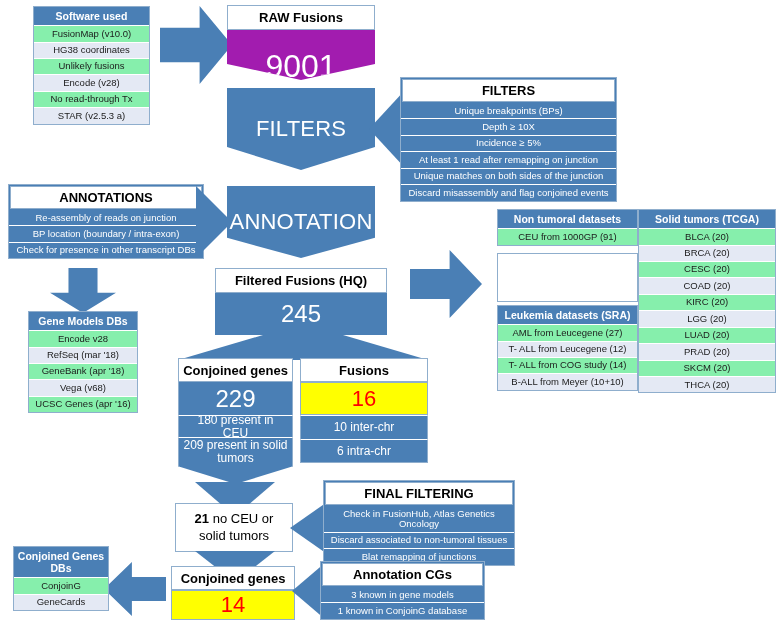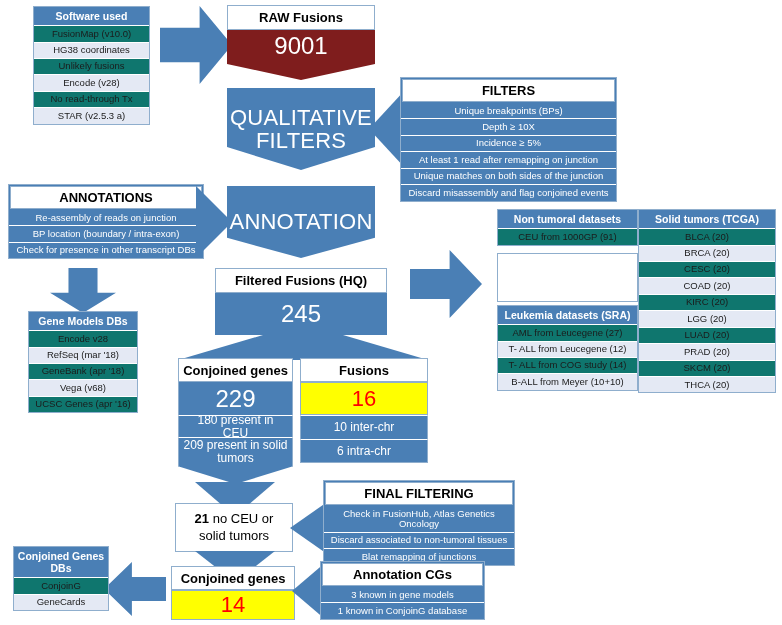--- a/index.html
+++ b/index.html
@@ -15,21 +15,21 @@
   .panel{border:1px solid #8faecd;background:#ffffff;}
   .panel .hdr{
     background:#4a7fb5;color:#ffffff;font-weight:bold;text-align:center;
     font-size:10.5px;line-height:1.15;padding:3px 2px;border-bottom:1px solid #ffffff;
   }
   .panel .row{
     text-align:center;color:#1b1b1b;font-size:9.5px;padding:2.5px 2px;
     border-bottom:1px solid #ffffff;line-height:1.1;
   }
   .panel .row:last-child{border-bottom:none;}
-  .panel .row.odd{background:#0f766e;}
+  .panel .row.odd{background:#86efac;}
   .panel .row.even{background:#e4e9f4;}
 
   
   .bpanel{border:1px solid #8faecd;background:#4a7fb5;}
   .bpanel .whdr{
     background:#ffffff;color:#000000;font-weight:bold;text-align:center;
     font-size:13px;padding:3px 2px;border:1px solid #8faecd;margin:1px;
   }
   .bpanel .brow{
     color:#ffffff;text-align:center;font-size:9.5px;padding:2.5px 2px;
@@ -44,22 +44,22 @@
     clip-path:polygon(0 0,100% 0,100% 72%,50% 100%,0 72%);
   }
   .chev-title{font-size:22px;line-height:1.05;letter-spacing:.2px;}
 
   
   .cap{
     background:#ffffff;border:1px solid #8faecd;color:#000;font-weight:bold;
     text-align:center;font-size:13px;display:flex;align-items:center;justify-content:center;
   }
   .numbody{
-    background:#7f1d1d;color:#ffffff;text-align:center;font-size:24px;
-    display:flex;align-items:flex-start;justify-content:center;padding-top:2px;
+    background:#a21caf;color:#ffffff;text-align:center;font-size:32px;
+    display:flex;align-items:flex-start;justify-content:center;padding-top:18px;
     clip-path:polygon(0 0,100% 0,100% 68%,50% 100%,0 68%);
   }
   .numplain{
     background:#4a7fb5;color:#ffffff;text-align:left;font-size:24px;
     display:flex;align-items:center;justify-content:center;
   }
   .yellowbox{
     background:#ffff00;border:1px solid #8faecd;color:#ff0000;font-size:22px;
     display:flex;align-items:center;justify-content:center;font-weight:normal;
   }
@@ -112,21 +112,20 @@
   <div class="row even">STAR (v2.5.3 a)</div>
 </div>
 
 <div class="abs arrow-right" style="left:160px;top:6px;width:72px;height:78px;"></div>
 
 <div class="abs cap" style="left:227px;top:5px;width:148px;height:25px;">RAW Fusions</div>
 <div class="abs numbody" style="left:227px;top:30px;width:148px;height:50px;">9001</div>
 
 <div class="abs chev" style="left:227px;top:88px;width:148px;height:82px;">
   <div style="display:flex;flex-direction:column;">
-    <span class="chev-title">QUALITATIVE</span>
     <span class="chev-title">FILTERS</span>
   </div>
 </div>
 
 <div class="abs tri-left" style="left:369px;top:90px;width:36px;height:78px;"></div>
 
 <div class="abs bpanel" style="left:400px;top:77px;width:217px;">
   <div class="whdr">FILTERS</div>
   <div class="brow">Unique breakpoints (BPs)</div>
   <div class="brow">Depth ≥ 10X</div>

